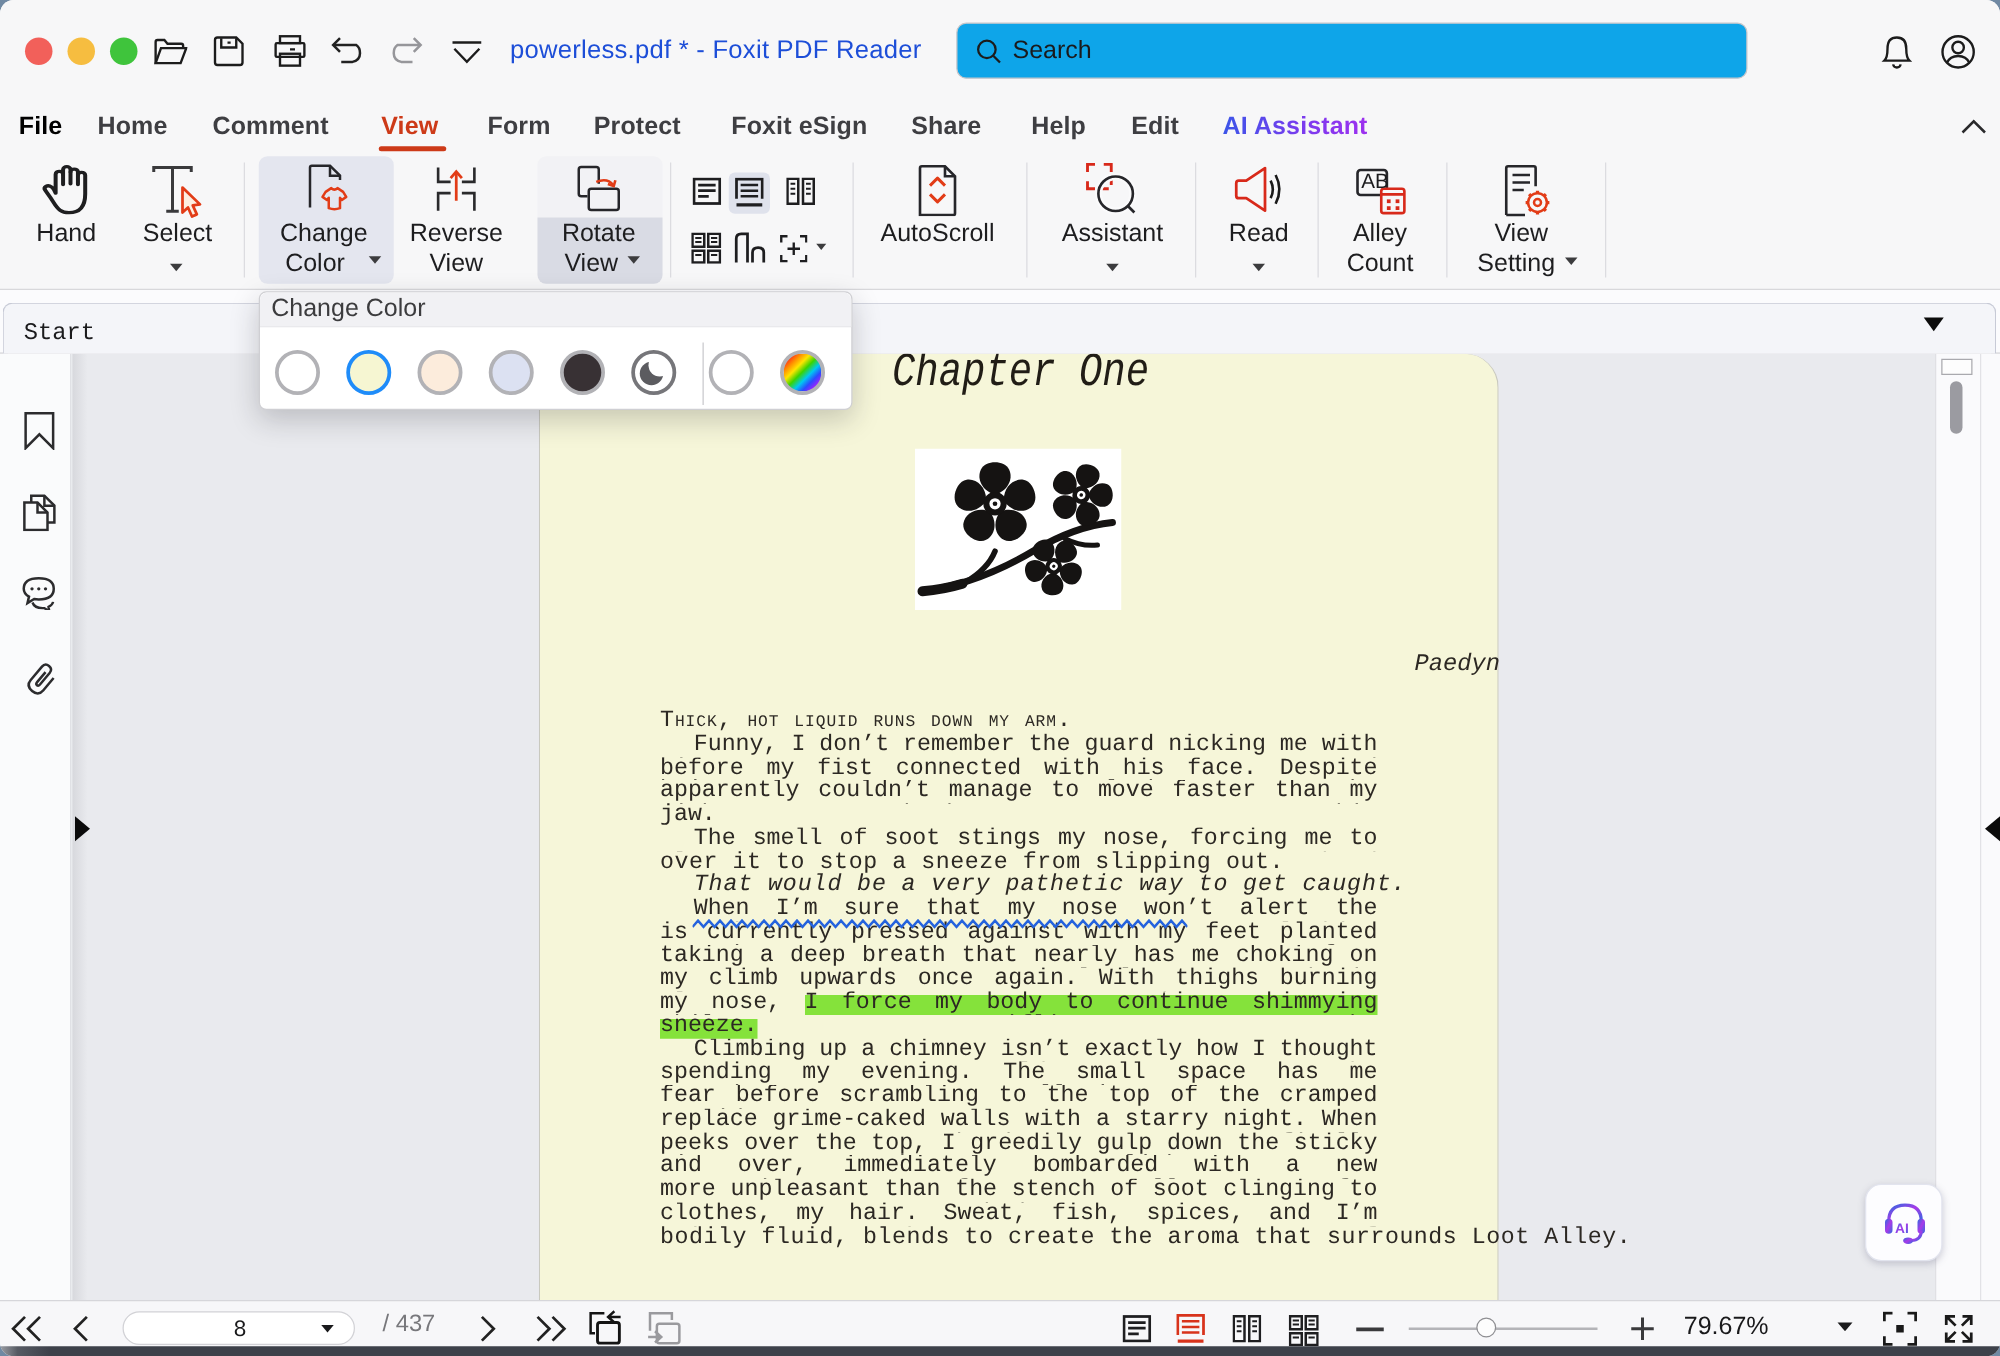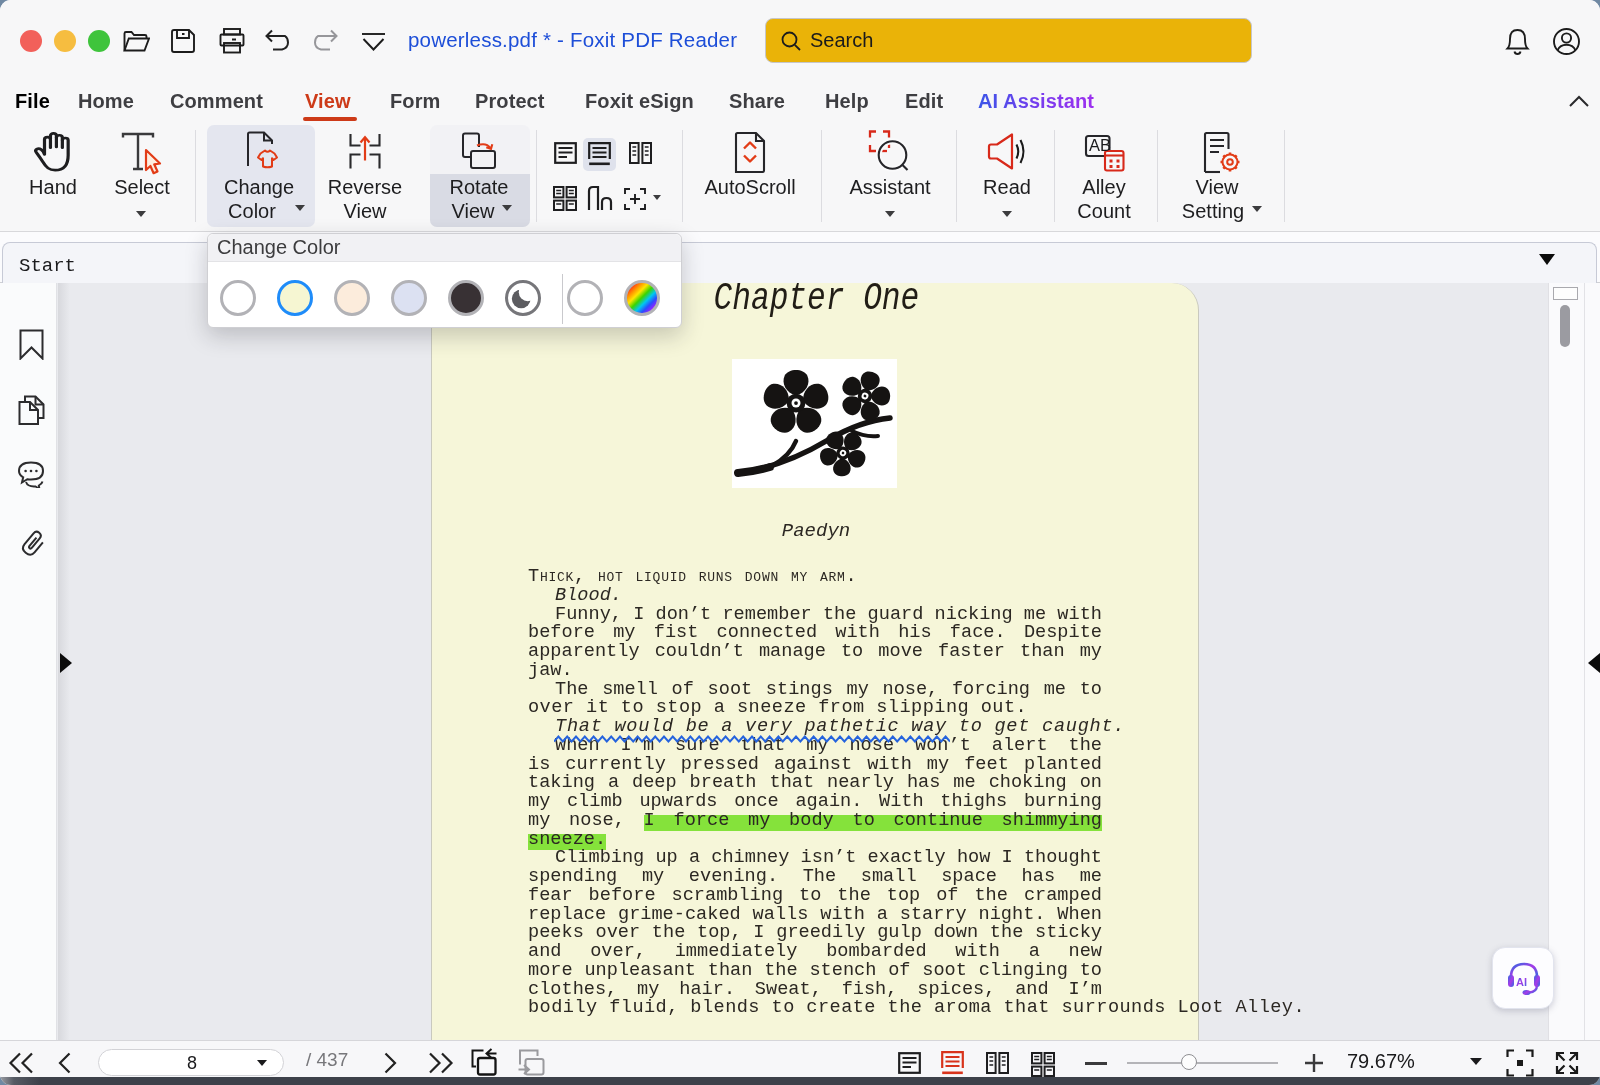--- a/index.html
+++ b/index.html
@@ -82,21 +82,21 @@
       <path d="M23 8 L5 8 Q2 10 2 14.5 Q2 20 8 21.5 L17 21.5"></path>
       <path d="M18 2.5 L23.5 8 L18 13.5"></path>
     </svg>
 
     <svg class="abs" style="left:360px; top:32px;" width="27" height="21" viewBox="0 0 27 21" fill="none" stroke="#1c1c1c" stroke-width="1.9">
       <path d="M2 2 L25 2"></path>
       <path d="M3.5 7 L13.5 17.5 L23.5 7"></path>
     </svg>
     <div class="abs" style="left:408px; top:28px; font-size:20.5px; letter-spacing:0.2px; color:#1d4ed8;">powerless.pdf * - Foxit PDF Reader</div>
 
-    <div class="abs" style="left:765px; top:18px; width:487px; height:45px; background:#eab308; border:1.5px solid #c6c6ca; border-radius:8px;">
+    <div class="abs" style="left:765px; top:18px; width:633px; height:45px; background:#0ea5e9; border:1.5px solid #c6c6ca; border-radius:8px;">
       <svg class="abs" style="left:14px; top:11px;" width="22" height="22" viewBox="0 0 22 22" fill="none" stroke="#1c1c1c" stroke-width="1.8">
         <circle cx="9.5" cy="9.5" r="7"></circle>
         <path d="M14.8 14.8 L20 20"></path>
       </svg>
       <div class="abs" style="left:44px; top:10px; font-size:20px; color:#1a1a1c;">Search</div>
     </div>
 
     <svg class="abs" style="left:1504px; top:27px;" width="27" height="29" viewBox="0 0 27 29" fill="none" stroke="#1c1c1c" stroke-width="1.9">
       <path d="M13.5 3 Q21 3 21 12 Q21 19 23.5 21.5 L3.5 21.5 Q6 19 6 12 Q6 3 13.5 3 Z"></path>
       <path d="M10.5 24.5 Q11 27 13.5 27 Q16 27 16.5 24.5"></path>
@@ -345,24 +345,23 @@
               </g>
             <g transform="translate(133,37) scale(0.95) rotate(18)">
                 <use href="#flower"></use>
               </g>
             <g transform="translate(111,94) scale(0.88) rotate(40)">
                 <use href="#flower"></use>
               </g>
           </g>
         </svg>
       </div>
-      <div class="abs" style="left:0; top:237px; width:768px; text-align:center; font-style:italic; font-size:19px;">Paedyn</div>
+      <div class="abs" style="left:0; top:237px; width:768px; text-align:right; font-style:italic; font-size:19px;">Paedyn</div>
       <div id="bodytext" class="abs" style="left:0; top:285px; width:768px;">
         <div class="pl" style="font-variant:small-caps; letter-spacing:0.75px;">Thick, hot liquid runs down my arm.</div>
-        <div class="pl" style="text-indent:27px;font-style:italic;">Blood.</div>
         <div class="pl just" style="text-indent:27px;">Funny, I don’t remember the guard nicking me with his sword</div>
         <div class="pl just" style="">before my fist connected with his face. Despite being a Flash, he</div>
         <div class="pl just" style="">apparently couldn’t manage to move faster than my right hook to his</div>
         <div class="pl" style="">jaw.</div>
         <div class="pl just" style="text-indent:27px;">The smell of soot stings my nose, forcing me to clamp a grimy hand</div>
         <div class="pl" style="letter-spacing:0.45px;">over it to stop a sneeze from slipping out.</div>
         <div class="pl" style="text-indent:27px;font-style:italic;letter-spacing:0.72px;">That would be a very pathetic way to get caught.</div>
         <div class="pl just" style="text-indent:27px;">When I’m sure that my nose won’t alert the Imperials lurking</div>
         <div class="pl just" style="">is currently pressed against with my feet planted opposite me. After</div>
         <div class="pl just" style="">taking a deep breath that nearly has me choking on soot, I slowly begin</div>

